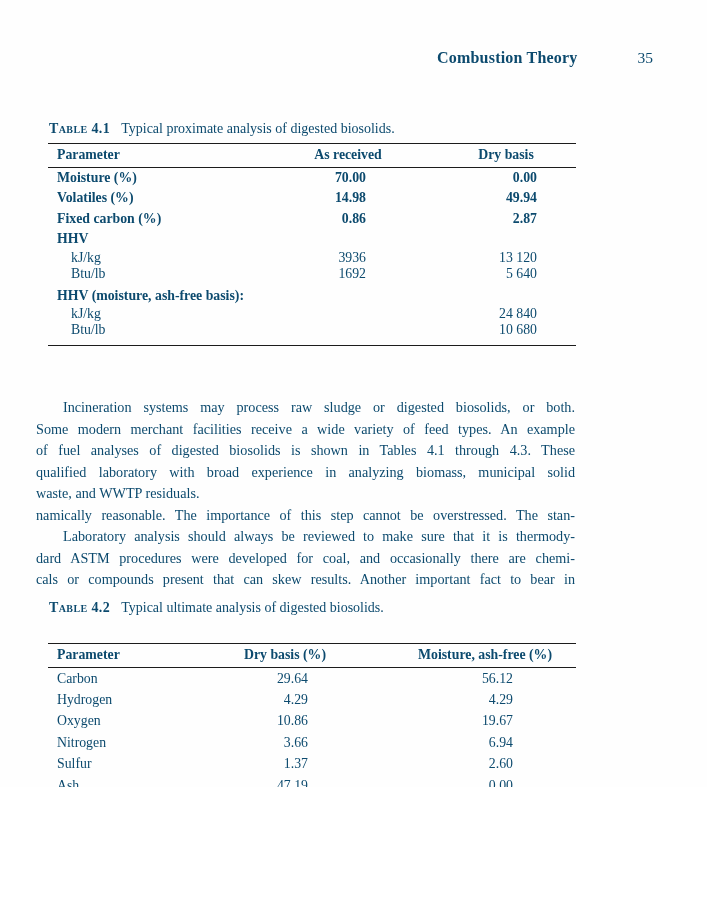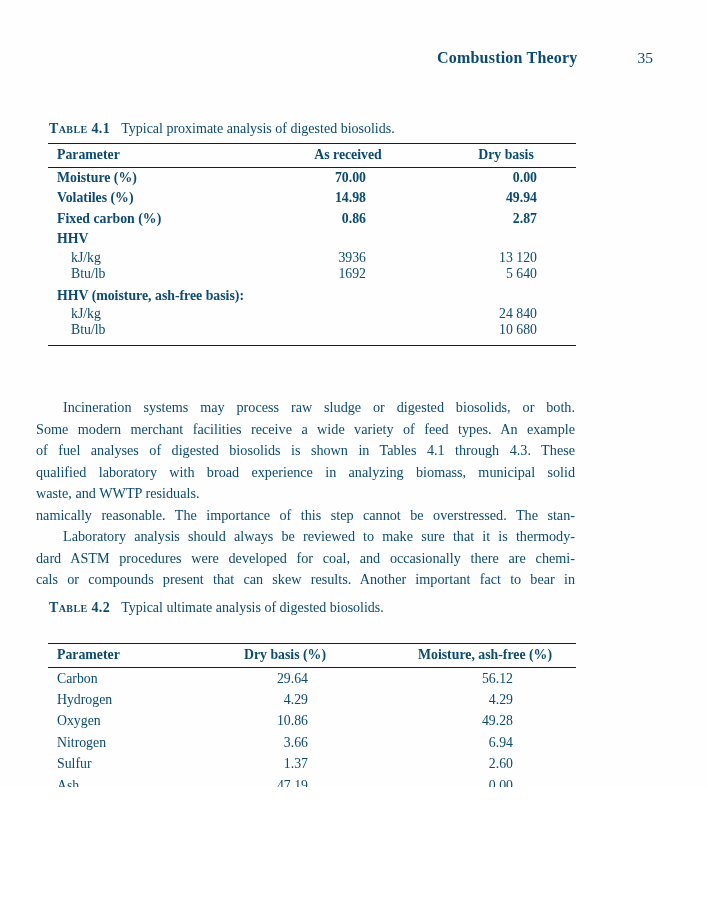--- a/index.html
+++ b/index.html
@@ -179,21 +179,21 @@
           <td class="num c3">56.12</td>
         </tr>
         <tr class="main">
           <td class="param">Hydrogen</td>
           <td class="num c2">4.29</td>
           <td class="num c3">4.29</td>
         </tr>
         <tr class="main">
           <td class="param">Oxygen</td>
           <td class="num c2">10.86</td>
-          <td class="num c3">49.28</td>
+          <td class="num c3">19.67</td>
         </tr>
         <tr class="main">
           <td class="param">Nitrogen</td>
           <td class="num c2">3.66</td>
           <td class="num c3">6.94</td>
         </tr>
         <tr class="main">
           <td class="param">Sulfur</td>
           <td class="num c2">1.37</td>
           <td class="num c3">2.60</td>

